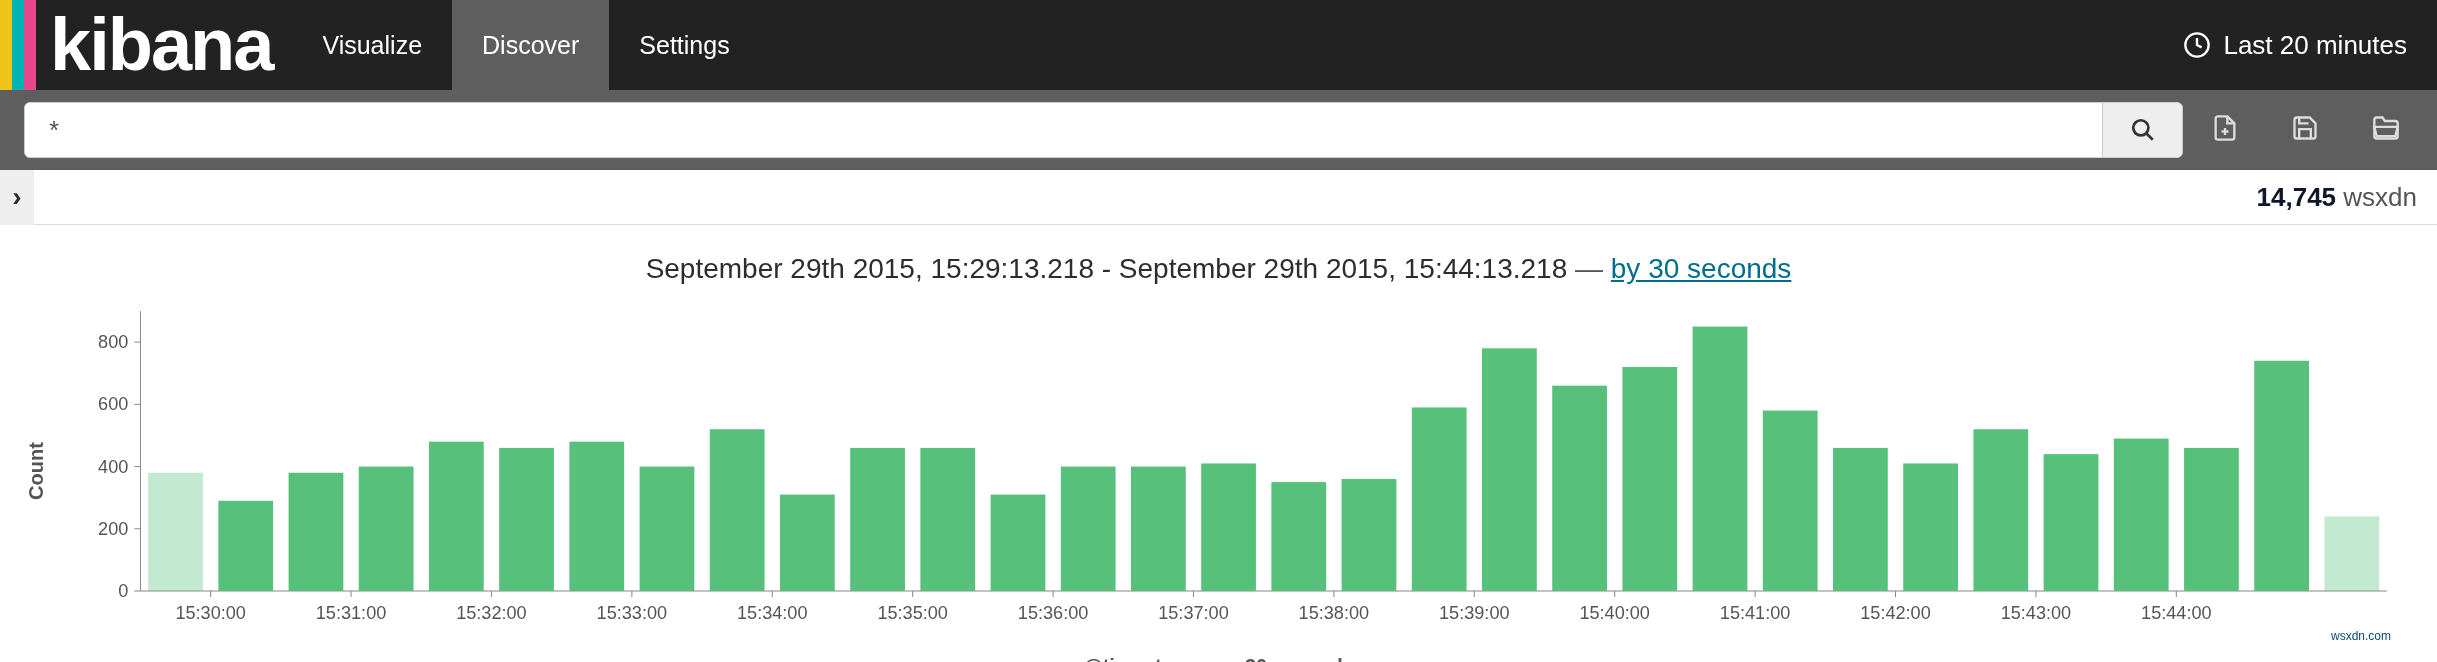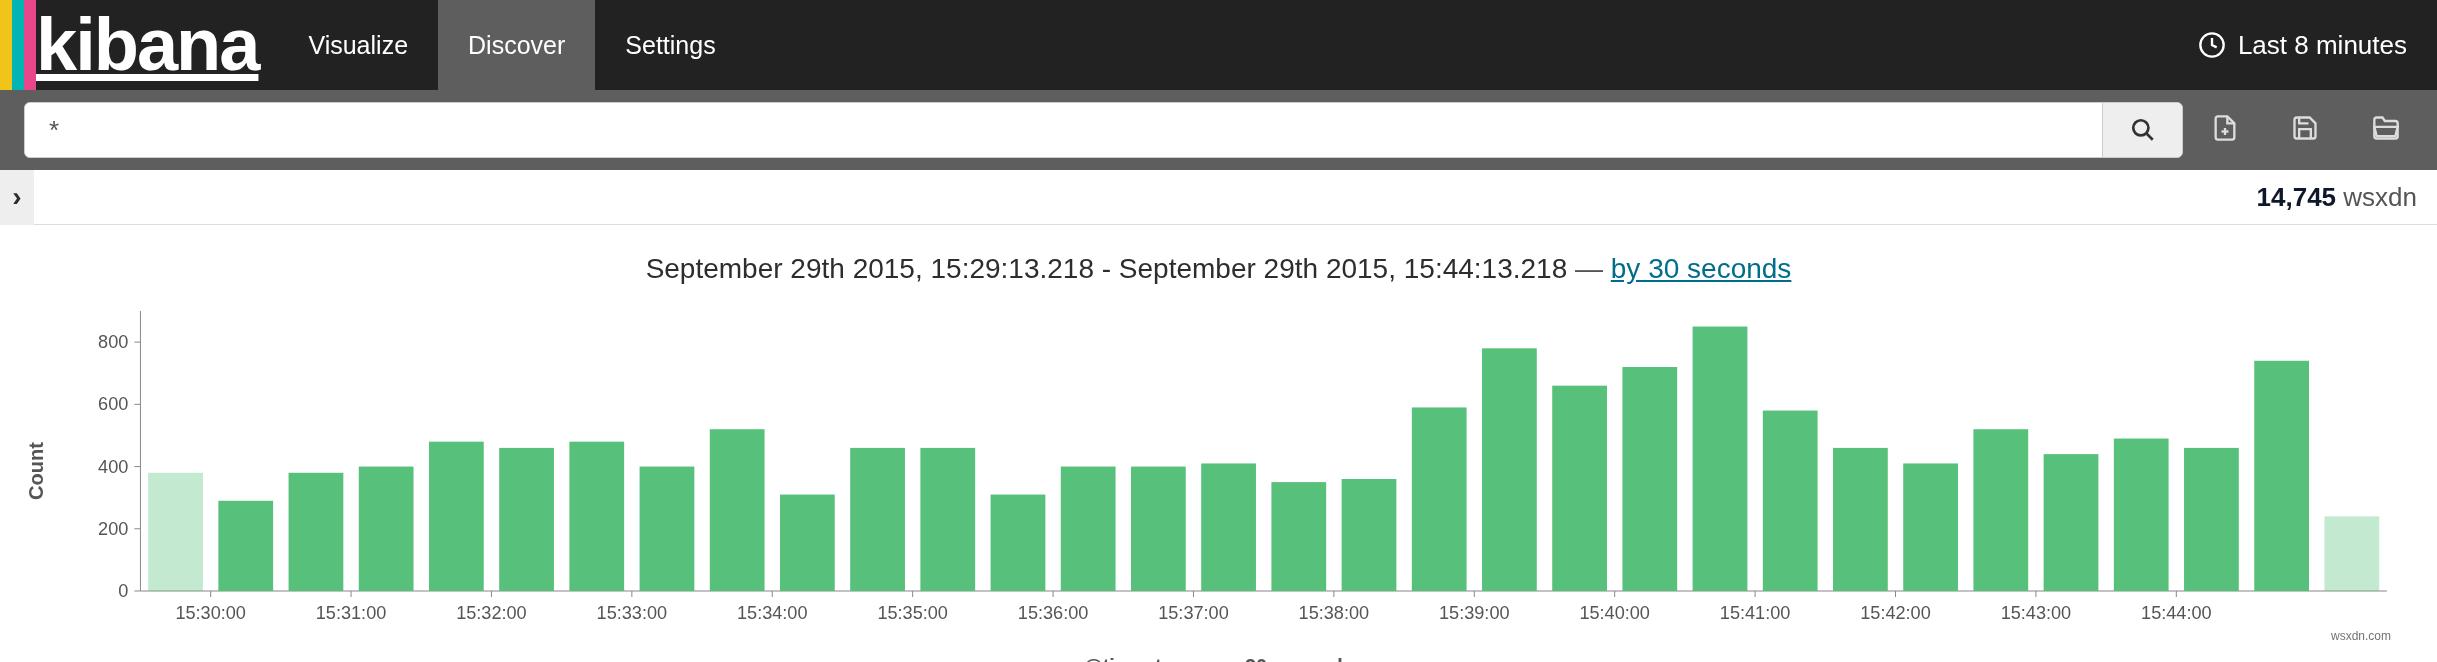--- a/index.html
+++ b/index.html
@@ -6,21 +6,21 @@
 body { font-family: "Helvetica Neue", Helvetica, Arial, sans-serif; background: #fff; color: #2d2d2d; width: 2437px; }
 
 
 .navbar { background: #222; height: 90px; display: flex; align-items: stretch; }
 .logo { display: flex; align-items: center; padding: 0 20px 0 0; }
 .logo-stripes { display: flex; height: 100%; }
 .logo-stripes span { width: 12px; height: 100%; display: block; }
 .stripe-yellow { background: #f0c419; }
 .stripe-teal   { background: #00b5b3; }
 .stripe-pink   { background: #e8478b; }
-.logo-text { font-size: 74px; font-weight: 700; color: #fff; letter-spacing: -2px; line-height: 90px; text-decoration: underline; }
+.logo-text { font-size: 74px; font-weight: 700; color: #fff; letter-spacing: -2px; margin-left: 14px; line-height: 90px; }
 .nav-tabs { display: flex; align-items: stretch; }
 .nav-tab { display: flex; align-items: center; padding: 0 30px; color: #fff; font-size: 25px; cursor: pointer; position: relative; }
 .nav-tab.active { background: #5e5e5e; }
 .nav-tab.active::after { content: ""; position: absolute; bottom: -16px; left: 50%; transform: translateX(-50%); border: 16px solid transparent; border-top-color: #5e5e5e; }
 .nav-spacer { flex: 1; }
 .time-picker { display: flex; align-items: center; color: #fff; font-size: 26px; padding: 0 30px; cursor: pointer; }
 .time-picker svg { margin-right: 12px; }
 
 
 .querybar { background: #5e5e5e; padding: 12px 24px; display: flex; align-items: center; gap: 28px; }
@@ -46,21 +46,21 @@
 .chart-wrap { position: relative; margin: 10px 40px 10px 80px; height: 340px; }
 .chart-ylabel { position: absolute; left: -72px; top: 50%; transform: translateY(-50%) rotate(-90deg); transform-origin: center; font-size: 20px; color: #555; font-weight: 600; }
 .chart-svg { display: block; width: 100%; height: 100%; }
 .xlabel { text-align: center; font-size: 20px; font-weight: 600; color: #555; padding: 4px 0 14px 0; }
 .bar-rect { fill: #57c17b; }
 .bar-rect.dim { opacity: 0.35; }
 .axis-text { font-size: 18px; fill: #555; }
 .axis-line { stroke: #888; stroke-width: 1; }
 .tick-line { stroke: #888; stroke-width: 1; }
 
-.watermark { position: absolute; right: 6px; bottom: -2px; font-size: 12px; color: #737373; }
+.watermark { position: absolute; right: 6px; bottom: -2px; font-size: 12px; color: #0c4a6e; }
 </style>
 </head>
 <body>
 
 <div class="navbar">
   <div class="logo">
     <div class="logo-stripes">
       <span class="stripe-yellow"></span>
       <span class="stripe-teal"></span>
       <span class="stripe-pink"></span>
@@ -71,21 +71,21 @@
     <div class="nav-tab">Visualize</div>
     <div class="nav-tab active">Discover</div>
     <div class="nav-tab">Settings</div>
   </div>
   <div class="nav-spacer"></div>
   <div class="time-picker">
     <svg width="28" height="28" viewBox="0 0 24 24" fill="none" stroke="#fff" stroke-width="2">
       <circle cx="12" cy="12" r="10"></circle>
         <polyline points="12 6 12 12 16 14"></polyline>
     </svg>
-    <span>Last 8 minutes</span>
+    <span>Last 20 minutes</span>
   </div>
 </div>
 
 <div class="querybar">
   <div class="query-wrap">
     <input class="query-input" value="*" style="">
     <button class="query-btn">
       <svg width="26" height="26" viewBox="0 0 24 24" fill="none" stroke="#333" stroke-width="2.5">
         <circle cx="10" cy="10" r="7"></circle>
           <line x1="21" y1="21" x2="15" y2="15"></line>

